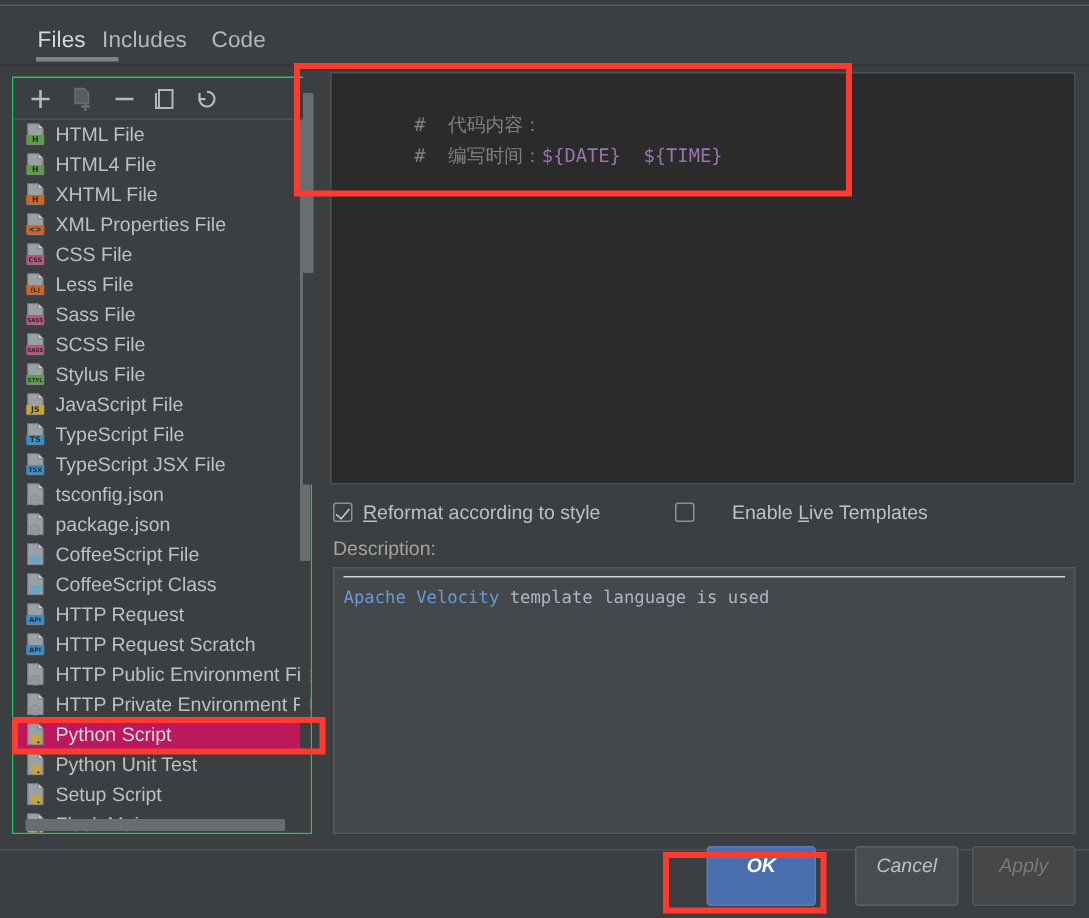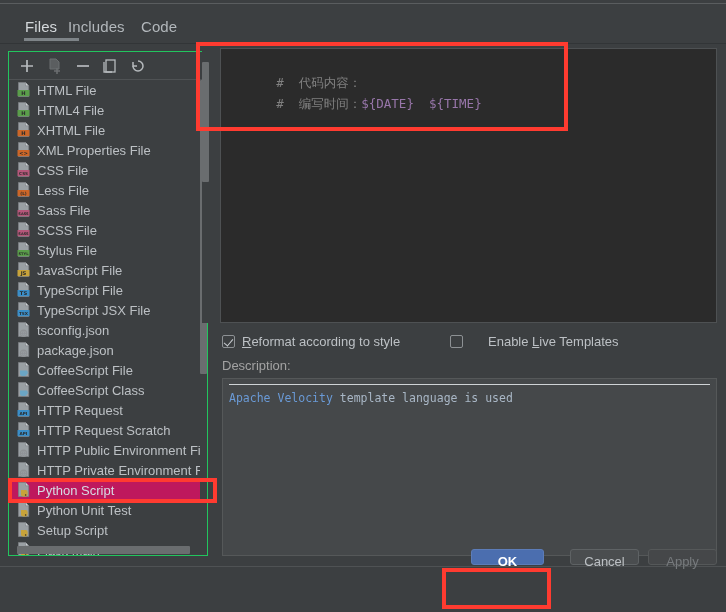--- a/index.html
+++ b/index.html
@@ -131,24 +131,24 @@
   .desctext {
     position: absolute; left: 6px; top: 12px;
     font-family: "DejaVu Sans Mono", "Liberation Mono", monospace;
     font-size: 11.5px; color: #a9b7c6; white-space: nowrap;
   }
   .link { color: #6a9ad6; }
 
   
   .btnbar-sep { position: absolute; left: 0; top: 566px; width: 726px; height: 1px; background: #4f5254; }
   .btn {
-    position: absolute; height: 16px; top: 549px;
+    position: absolute; height: 40px; top: 564px;
     border-radius: 3px; font-size: 13px; line-height: 24px;
     text-align: center; cursor: pointer; border: 1px solid #5e6264;
-    color: #bcc0c4; background: #4a4d4f;
+    color: #bcc0c4; background: #4a4d4f; font-style: italic;
   }
   .btn.primary {
     background: #4b6eaf; border: 1px solid #5c7cb8; color: #ffffff; font-weight: bold;
   }
   .btn.disabled { color: #777b7e; border-color: #555859; background: #454749; }
 
   
   .redbox { position: absolute; border: 4px solid #ff3b30; pointer-events: none; }
 </style>
 </head>

